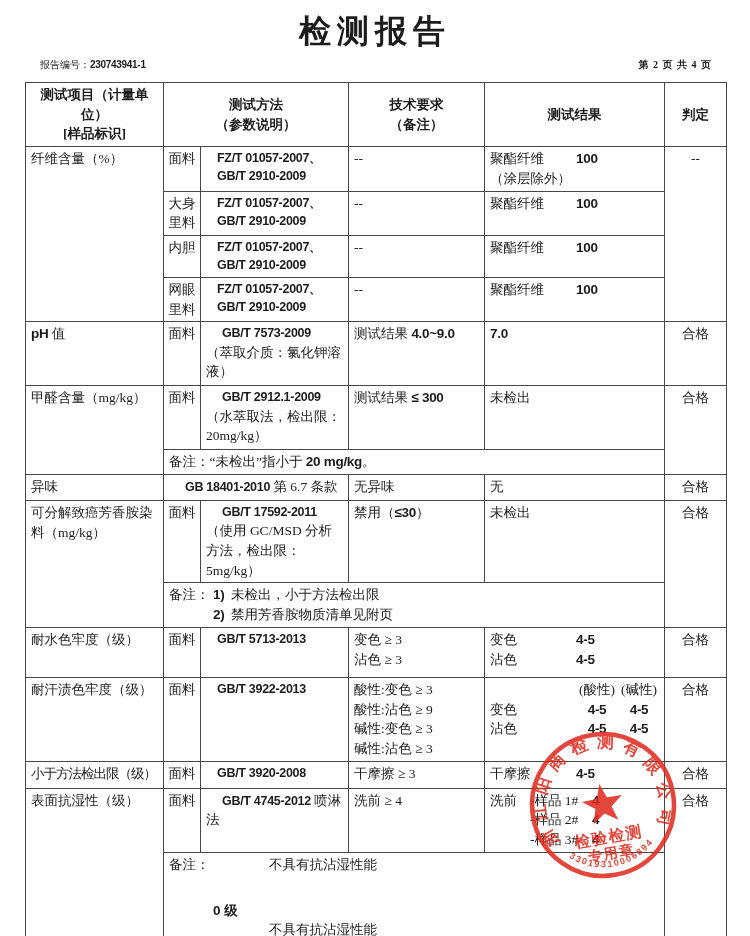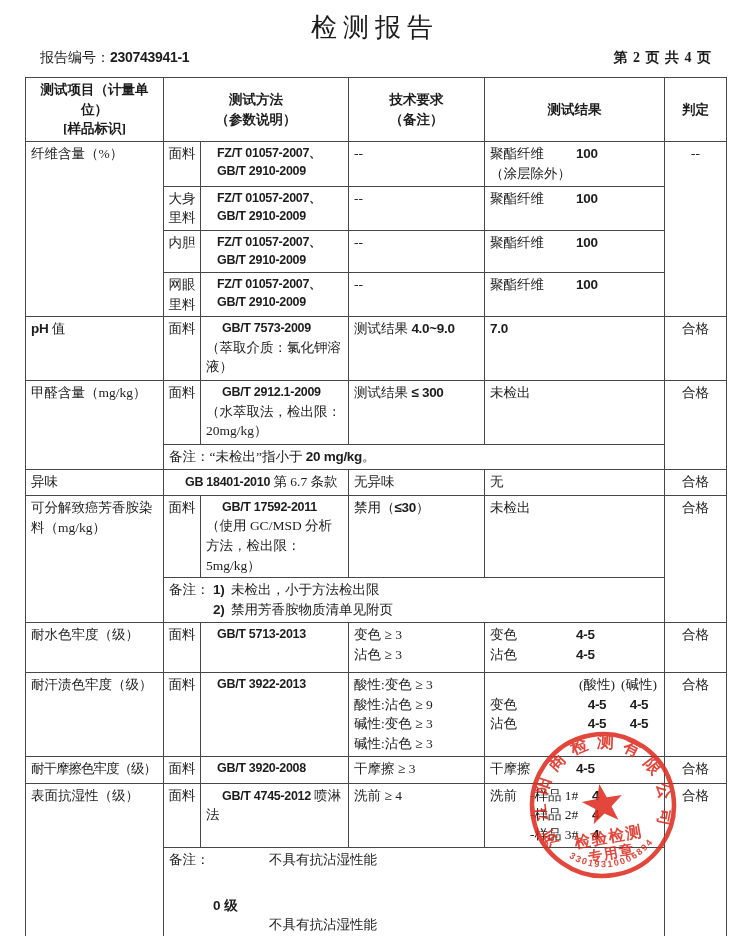--- a/index.html
+++ b/index.html
@@ -2,26 +2,26 @@
 <html><head>
 <meta charset="utf-8">
 <style>
   html,body{margin:0;padding:0;}
   body{
     width:750px;height:936px;background:#ffffff;position:relative;
     font-family:"Liberation Serif","DejaVu Serif",serif;color:#1c1c1c;
     overflow:hidden;
   }
   .title{
-    text-align:center;font-size:26px;font-weight:normal;letter-spacing:6px;
+    text-align:center;font-size:32px;font-weight:bold;letter-spacing:6px;
     margin:10px 0 4px 0;
   }
   .meta-row{
     display:flex;justify-content:space-between;align-items:flex-end;
-    margin:4px 38px 10px 40px;font-size:14px;
+    margin:4px 38px 10px 40px;font-size:10px;
   }
   .code{font-family:"Liberation Sans","DejaVu Sans",sans-serif;font-weight:bold;letter-spacing:-0.3px;}
   .pageinfo{font-weight:bold;letter-spacing:1px;}
   table{border-collapse:collapse;margin-left:25px;width:701px;table-layout:fixed;}
   td,th{
     border:1.5px solid #474747;padding:2px 5px;vertical-align:top;
     font-size:13.5px;line-height:1.46;text-align:left;font-weight:normal;
     overflow:hidden;
   }
   th{text-align:center;font-weight:bold;vertical-align:middle;}
@@ -251,21 +251,21 @@
       <div class="grid3">
             <span>沾色</span>
             <span class="va code">4-5</span>
             <span class="va code">4-5</span>
           </div>
     </td>
     <td class="c-verdict">合格</td>
   </tr>
 
   <tr class="h27">
-    <td style="letter-spacing:-1px">耐干摩擦色牢度（级）</td>
+    <td style="letter-spacing:-1px">小于方法检出限（级）</td>
     <td class="c-sample">面料</td>
     <td class="code mcode">GB/T 3920-2008</td>
     <td>干摩擦 ≥ 3</td>
     <td>
       <div class="kv">
             <span class="lbl">干摩擦</span>
             <span class="code">4-5</span>
           </div>
     </td>
     <td class="c-verdict">合格</td>

